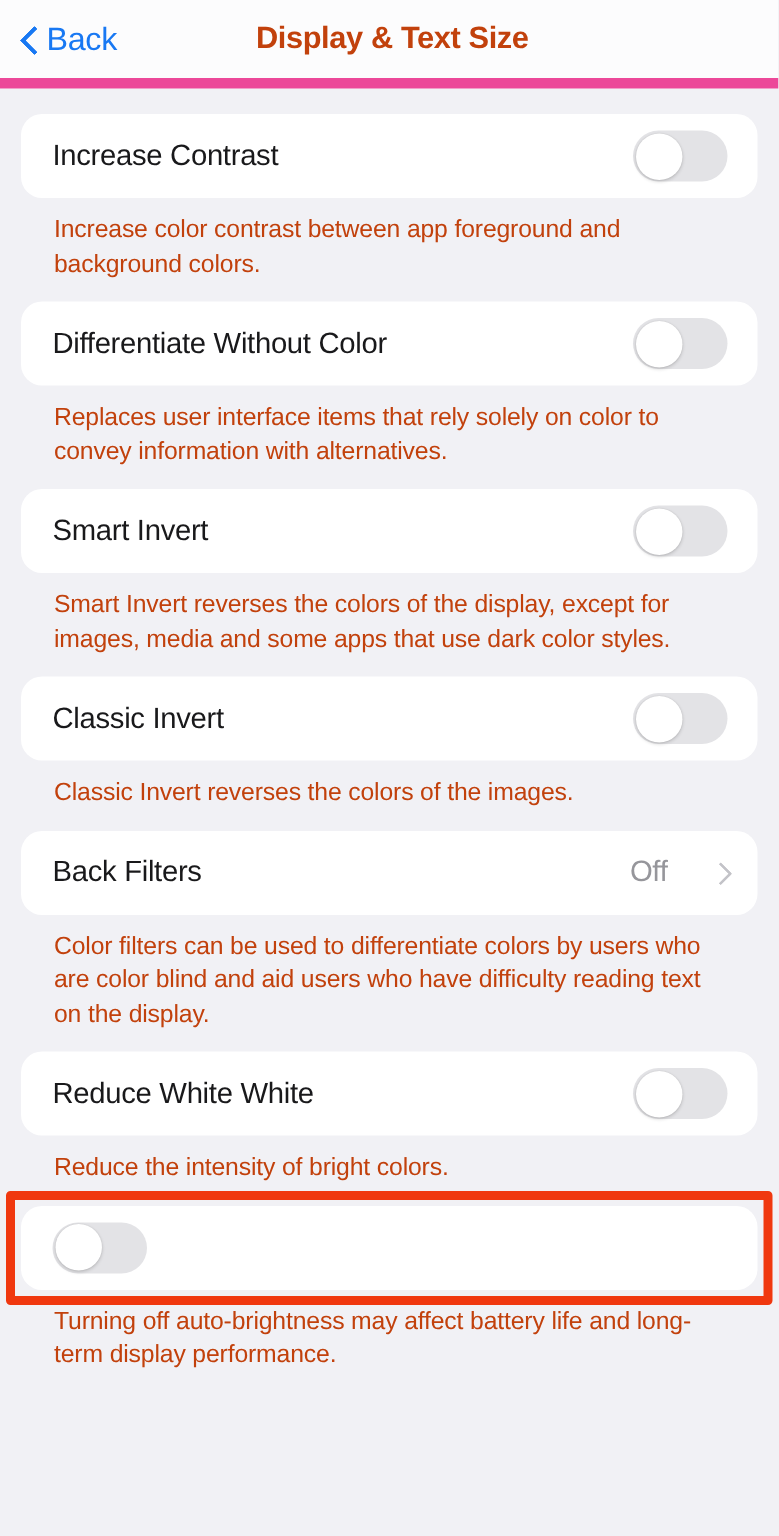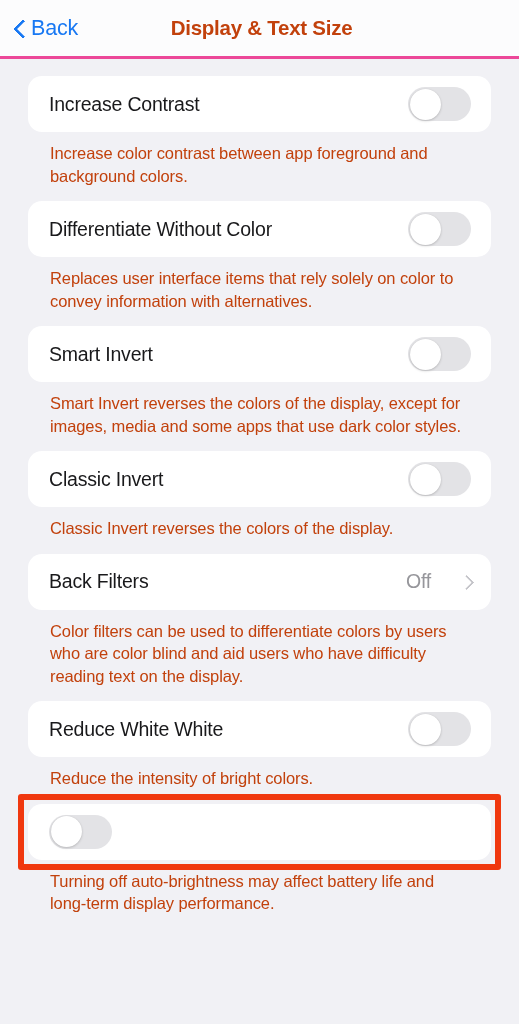--- a/index.html
+++ b/index.html
@@ -13,21 +13,21 @@
     position:relative;
     width:519px; height:1024px;
     background:#F1F1F5;
   }
 
   
   .navbar {
     position:relative;
     height:59px;
     background:#FCFCFD;
-    border-bottom:3px solid #ec4899;
+    border-bottom:7px solid #ec4899;
     display:flex; align-items:center;
   }
   .back-btn {
     position:absolute; left:14px;
     display:flex; align-items:center; gap:6px;
     cursor:pointer; user-select:none;
   }
   .chev-left {
     width:11px; height:19px;
     position:relative; flex:none;
@@ -46,21 +46,21 @@
   }
   .nav-title {
     width:100%; text-align:center;
     font-size:20.5px; font-weight:bold;
     color:#c2410c; letter-spacing:-0.25px;
     padding-left:4px;
   }
 
   
   .list {
-    padding:0 28px;
+    padding:0 14px;
   }
   .group { position:relative; }
 
   .card {
     background:#FFFFFF;
     border-radius:14px;
     height:56px;
     display:flex; align-items:center;
     padding:0 20px 0 21px;
     cursor:pointer;
@@ -179,21 +179,21 @@
       <div class="footnote">Smart Invert reverses the colors of the display, except for images, media and some apps that use dark color styles.</div>
       <div class="gap-sm"></div>
       <div class="group">
         <div class="card">
           <div class="row-label">Classic Invert</div>
           <div class="toggle">
             <div class="knob"></div>
           </div>
         </div>
       </div>
-      <div class="footnote">Classic Invert reverses the colors of the display.</div>
+      <div class="footnote">Classic Invert reverses the colors of the images.</div>
       <div class="gap-sm"></div>
       <div class="group">
         <div class="card">
           <div class="row-label">Back Filters</div>
           <div class="value-wrap">
             <span class="row-value">Off</span>
             <span class="chev-right"></span>
           </div>
         </div>
       </div>

